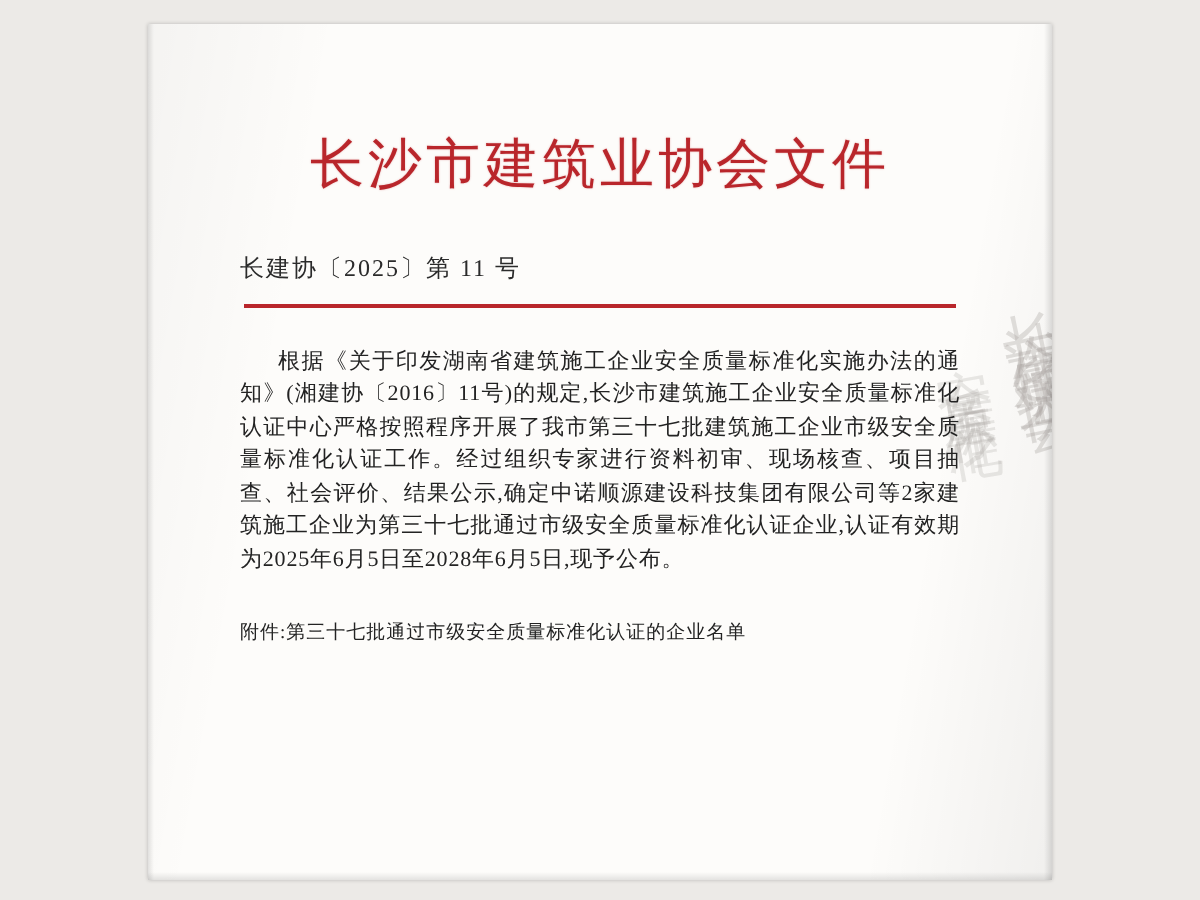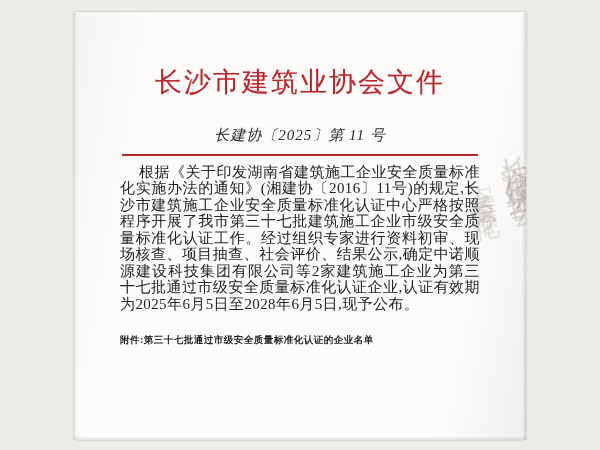--- a/index.html
+++ b/index.html
@@ -81,25 +81,23 @@
     text-align: center;
     color: #b9262b;
     font-size: 27px;
     font-weight: normal;
     letter-spacing: 2px;
     font-family: "Liberation Serif", serif;
     text-shadow: 0 0 1px rgba(185,38,43,0.35);
   }
   .doc-number {
     margin-top: 26px;
-    text-align: center;
-    font-size: 15px;
+    font-size: 12px;
     color: #2b2b2b;
     letter-spacing: 1px;
-    font-style: italic;
   }
   .red-rule {
     margin: 9px auto 0 auto;
     width: 356px;
     height: 1.6px;
     background: #b9262b;
   }
   .subject {
     margin-top: 18px;
     text-align: center;
@@ -109,34 +107,33 @@
     line-height: 20px;
     letter-spacing: 0.6px;
   }
   .salutation {
     margin-top: 18px;
     font-size: 9.5px;
     color: #232323;
     letter-spacing: 0.6px;
   }
   .body-para {
-    margin-top: 8px;
-    font-size: 15px;
+    margin-top: 19px;
+    font-size: 11px;
     color: #232323;
     line-height: 16.5px;
     text-align: justify;
     text-indent: 19px;
     letter-spacing: 0.4px;
   }
   .attachment {
     margin-top: 22px;
     font-size: 9.5px;
     color: #232323;
     letter-spacing: 0.5px;
-    font-weight: bold;
   }
   .scan-edge-left {
     position: absolute;
     left: 0; top: 0; bottom: 0;
     width: 3px;
     background: linear-gradient(to right, rgba(0,0,0,0.10), rgba(0,0,0,0));
   }
   .scan-edge-right {
     position: absolute;
     right: 0; top: 0; bottom: 0;

